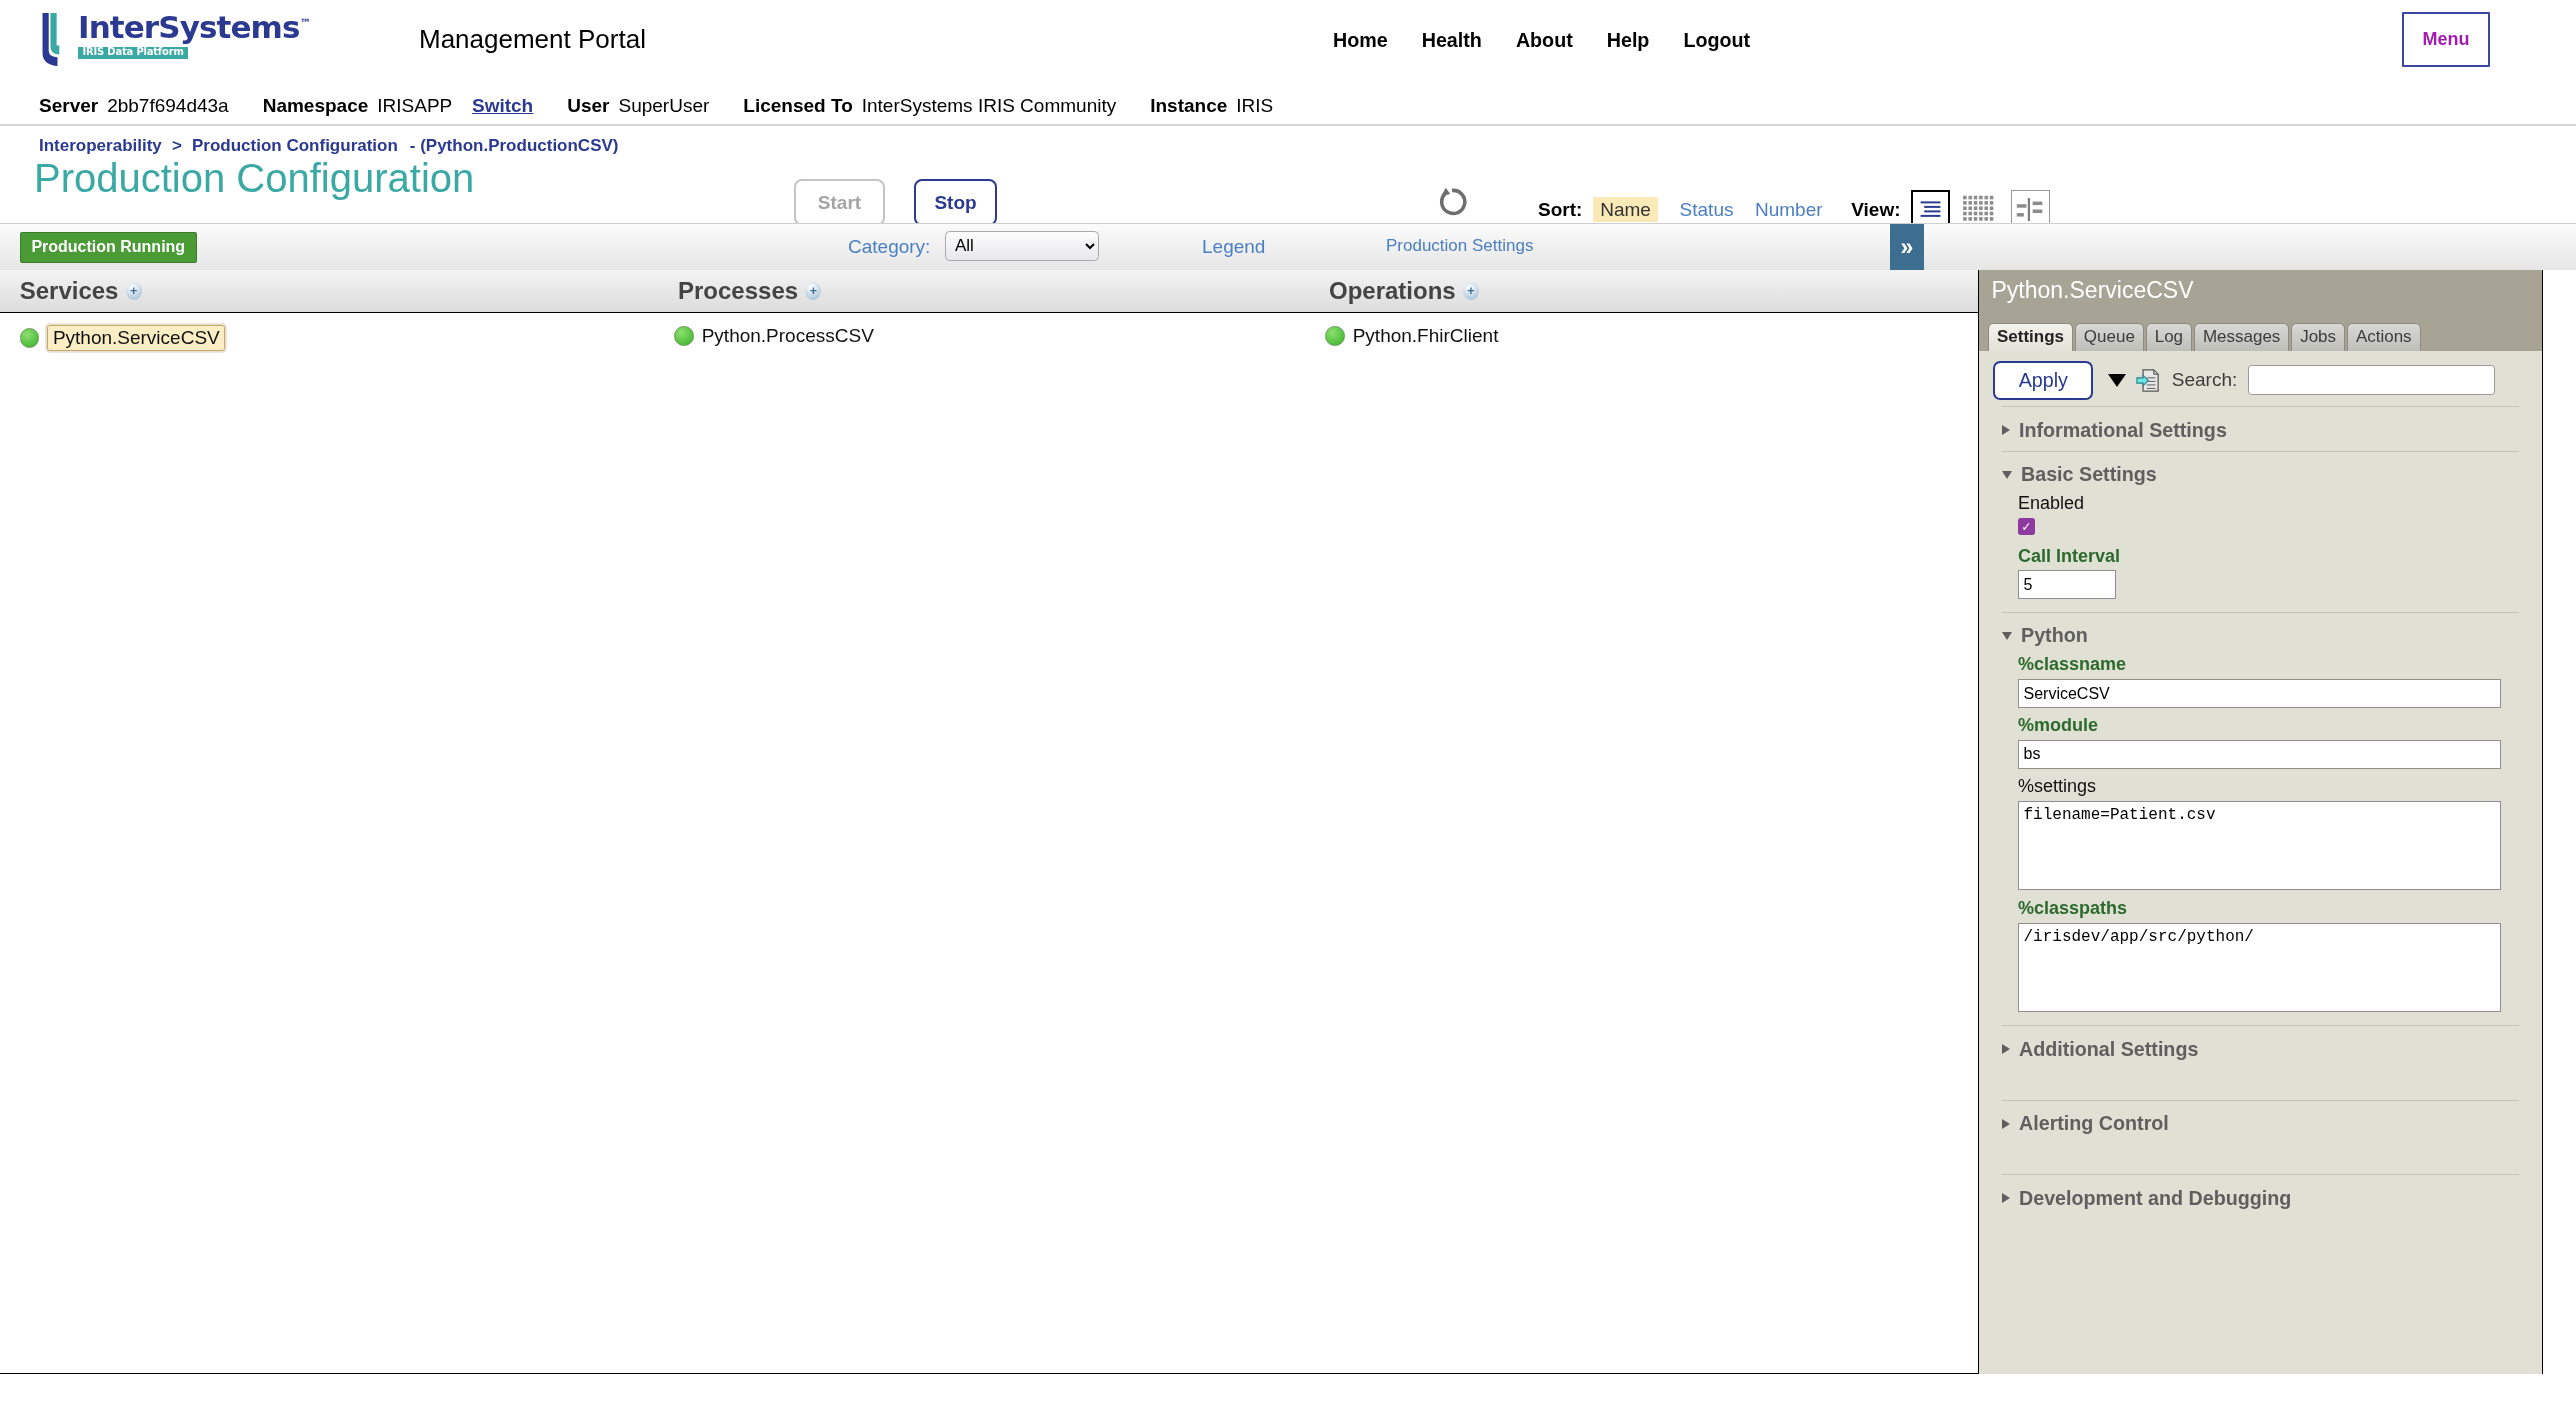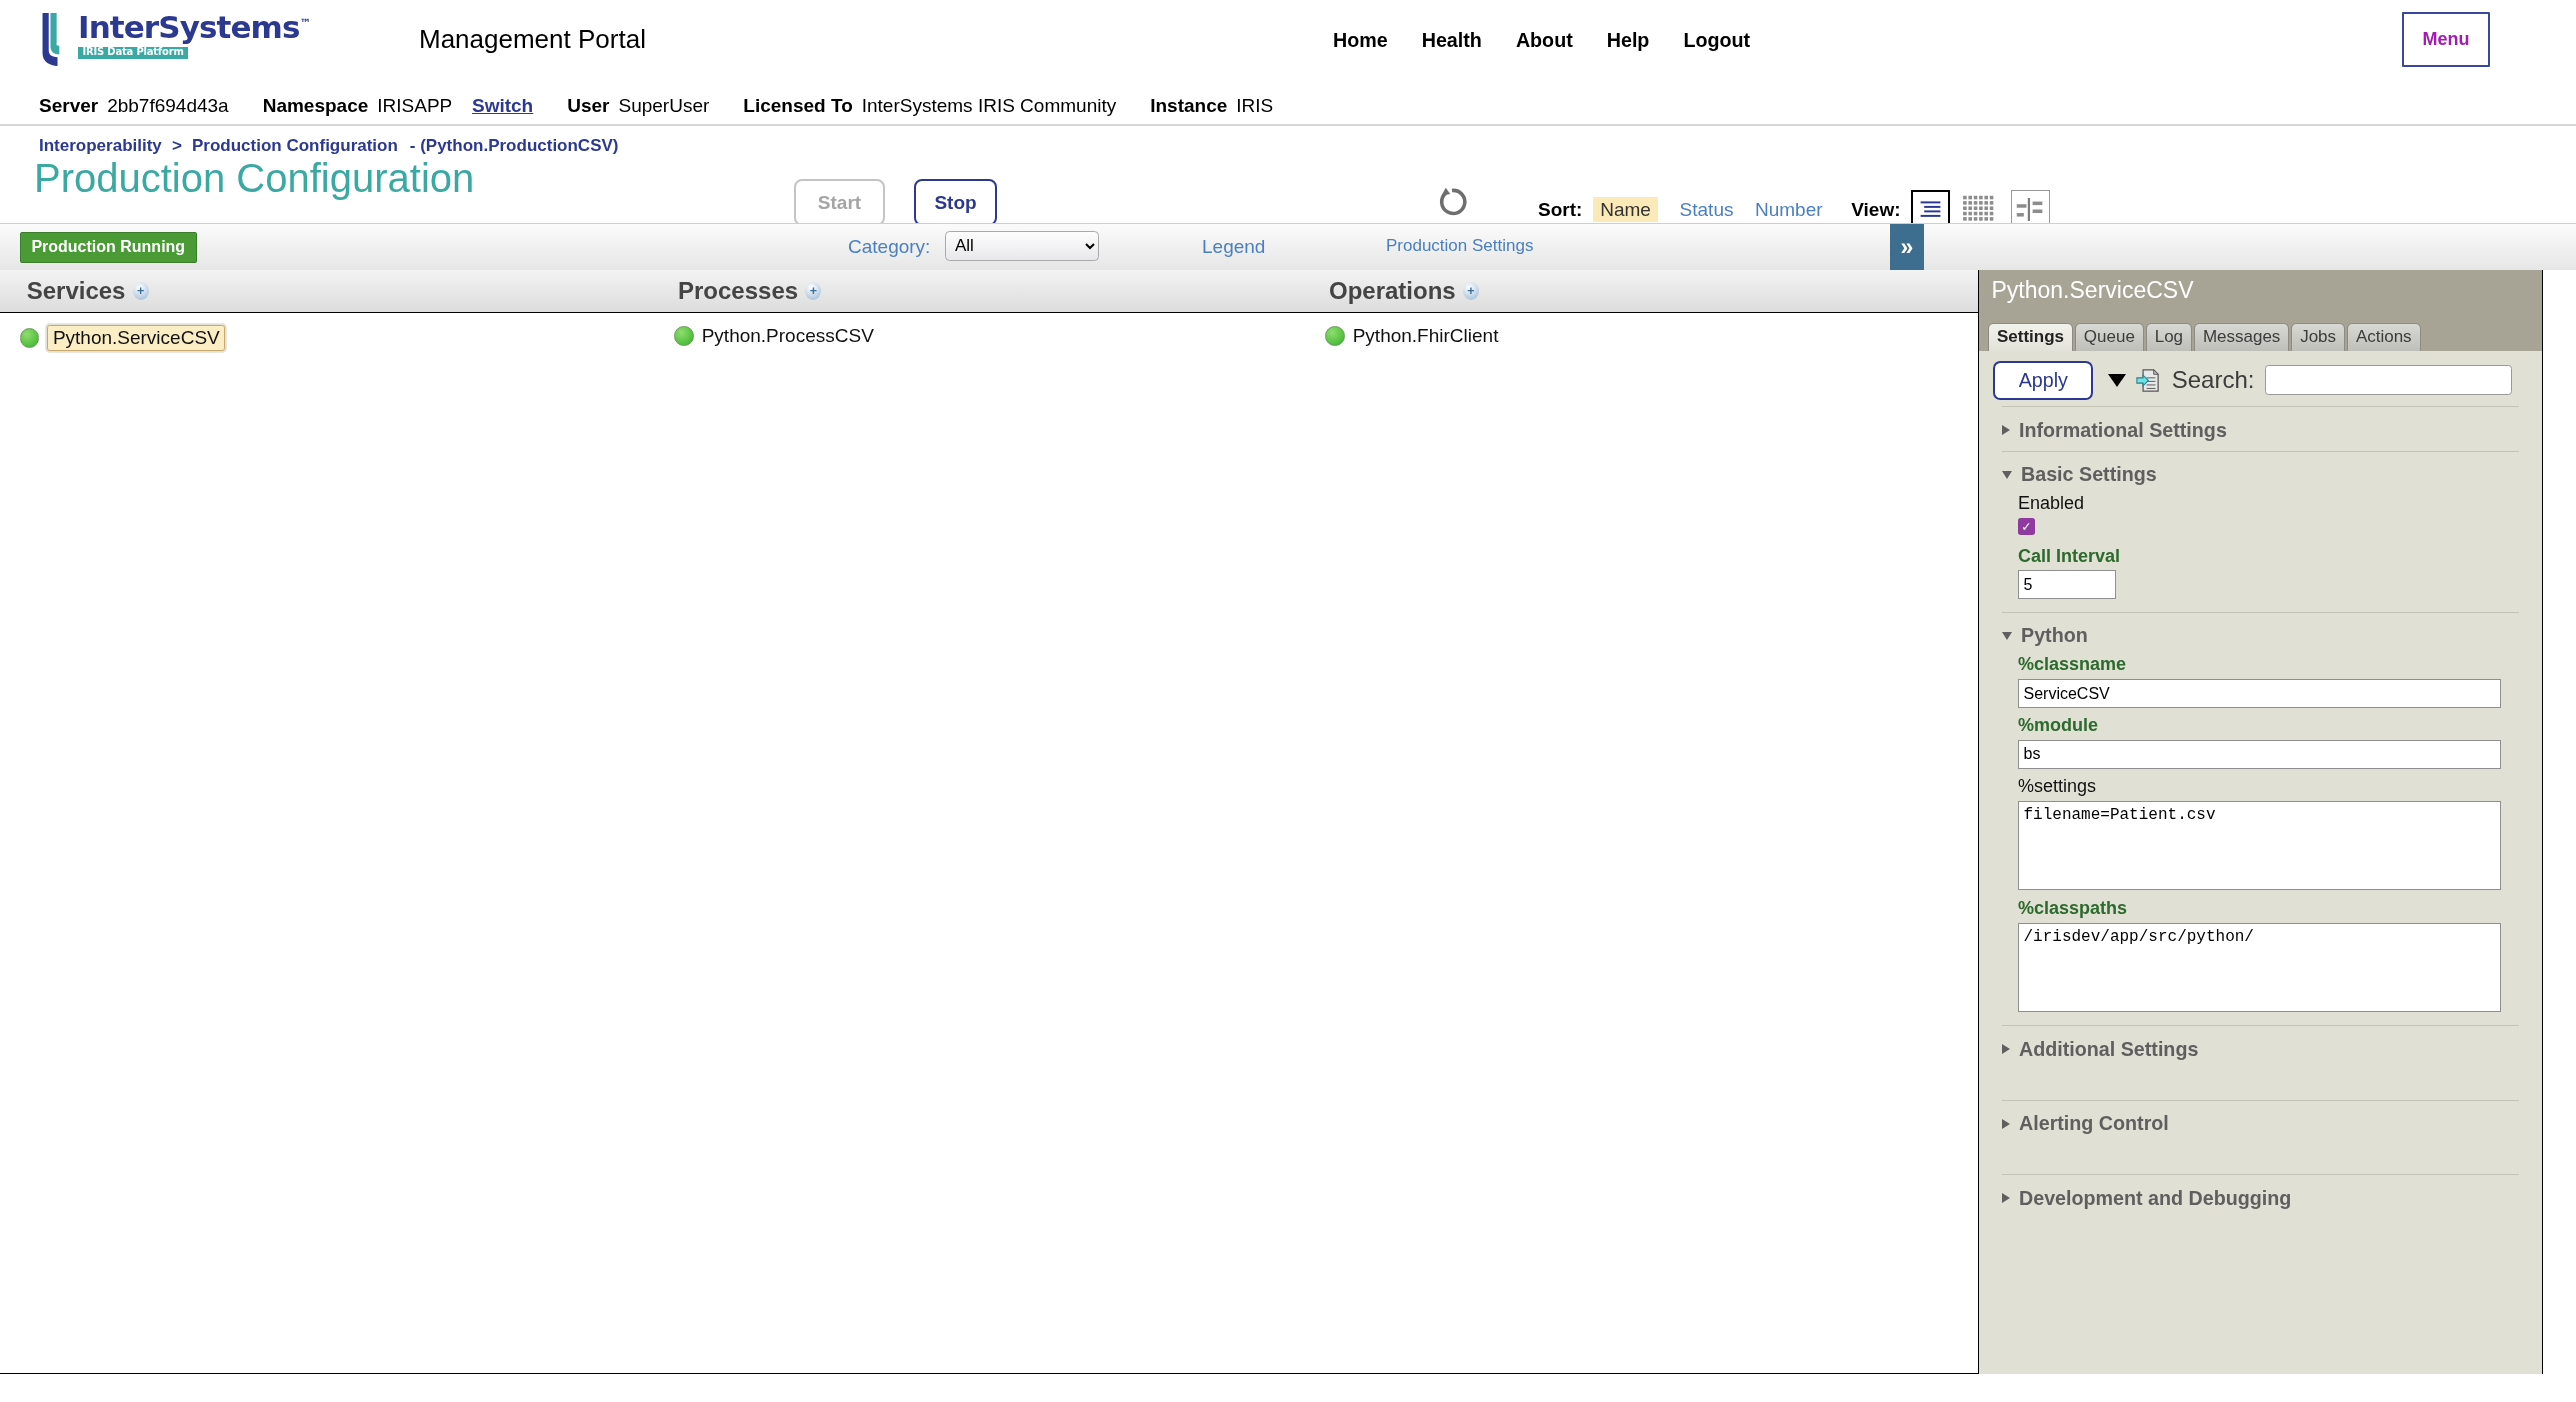--- a/index.html
+++ b/index.html
@@ -269,21 +269,21 @@
   }
   .plus-ico {
     width: 16px; height: 18px;
     border-radius: 50%;
     background: radial-gradient(circle at 40% 30%, #ffffff, #b9cfe3 65%, #8fb4d0);
     color: #3b6e99;
     font-size: 12.5px;
     display: flex; align-items: center; justify-content: center;
     cursor: pointer;
   }
-  .col-head.c1 { left: 19.7px; margin-left: 7px; }
+  .col-head.c1 { left: 19.7px; }
   .col-head.c2 { left: 678px; }
   .col-head.c3 { left: 1329px; }
   .item-row {
     position: absolute;
     top: 55px;
     display: flex; align-items: center; gap: 8px;
     font-size: 19px; color: #111;
   }
   .item-row.c1 { left: 19.7px; }
   .item-row.c2 { left: 674px; }
@@ -375,21 +375,21 @@
   }
   .tri-down {
     width: 0; height: 0;
     border-left: 9.8px solid transparent;
     border-right: 9.8px solid transparent;
     border-top: 13.4px solid #000000;
     cursor: pointer;
     margin-left: 3.6px;
   }
   .doc-arrow-ico { width: 23px; height: 25px; cursor: pointer; }
-  .search-lbl { font-size: 24px; color: #3c3c3c; margin-left: 1.8px; }
+  .search-lbl { font-size: 19px; color: #3c3c3c; margin-left: 1.8px; }
   .search-input {
     width: 247px; height: 30px;
     border: 0.9px solid #999999;
     border-radius: 3.6px;
     background: #ffffff;
     font-size: 16px;
     padding-left: 5.4px;
     font-family: "Liberation Sans", sans-serif;
   }
   .divider {

